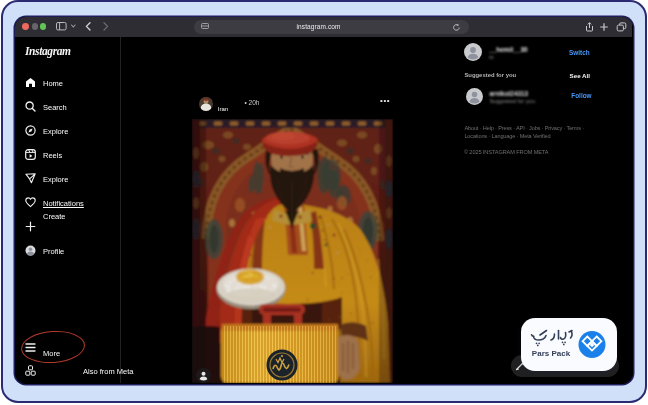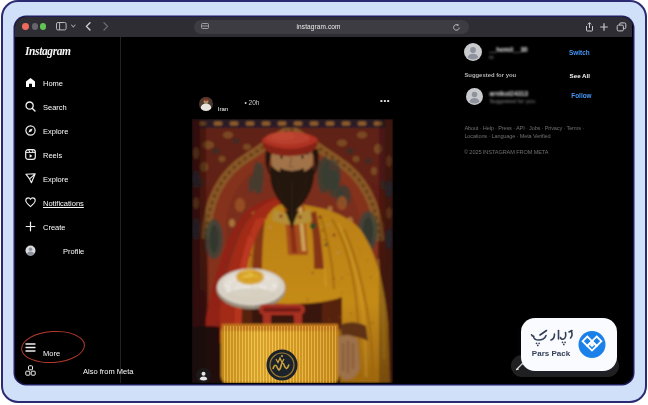--- a/index.html
+++ b/index.html
@@ -102,27 +102,27 @@
     <path d="M0.9,1.2 L10.2,0.8 L6.4,9.8 L4.6,5.9 Z M4.6,5.9 L10.2,0.8" fill="none" stroke="#f0f0f0" stroke-width="1.1" stroke-linejoin="round"></path>
   </svg>
     <div class="mtext" style="top:157.5px;">Explore</div>
   <svg class="abs" style="left:10px;top:180px" width="11" height="11" viewBox="0 0 11 11">
     <path d="M5.5,9.6 C3,7.6 0.8,5.8 0.8,3.6 C0.8,2 2,0.9 3.4,0.9 C4.4,0.9 5.1,1.5 5.5,2.2 C5.9,1.5 6.6,0.9 7.6,0.9 C9,0.9 10.2,2 10.2,3.6 C10.2,5.8 8,7.6 5.5,9.6 Z" fill="none" stroke="#f0f0f0" stroke-width="1.1"></path>
   </svg>
     <div class="mtext" style="top:181.5px;text-decoration:underline;">Notifications</div>
   <svg class="abs" style="left:10px;top:204px" width="11" height="11" viewBox="0 0 11 11">
     <path d="M5.5,1.2 V9.8 M1.2,5.5 H9.8" stroke="#f0f0f0" stroke-width="1.2" stroke-linecap="round"></path>
   </svg>
-    <div class="mtext" style="top:206px;">Create</div>
+    <div class="mtext" style="top:195px;">Create</div>
   <svg class="abs" style="left:10px;top:228px" width="11" height="11" viewBox="0 0 11 11">
     <circle cx="5.5" cy="5.5" r="5" fill="#d7d9dd"></circle>
     <circle cx="5.5" cy="4.2" r="1.8" fill="#8d929c"></circle>
     <path d="M1.8,9.3 C2.4,7.2 3.8,6.5 5.5,6.5 C7.2,6.5 8.6,7.2 9.2,9.3 A5,5 0 0 1 1.8,9.3 Z" fill="#8d929c"></path>
   </svg>
-    <div class="mtext" style="top:229.5px;margin-left:20px;">Profile</div>
+    <div class="mtext" style="top:229.5px;">Profile</div>
   <svg class="abs" style="left:10px;top:324.5px" width="11" height="11" viewBox="0 0 11 11">
     <path d="M1,2 H10 M1,5.5 H10 M1,9 H10" stroke="#f0f0f0" stroke-width="1.3" stroke-linecap="round"></path>
   </svg>
     <div class="mtext" style="top:332px;">More</div>
   <svg class="abs" style="left:10px;top:348px" width="11" height="11" viewBox="0 0 11 11">
     <rect x="3.5" y="0.8" width="4" height="4" rx="0.8" fill="none" stroke="#f0f0f0" stroke-width="1"></rect>
     <rect x="0.8" y="6.2" width="4" height="4" rx="0.8" fill="none" stroke="#f0f0f0" stroke-width="1"></rect>
     <rect x="6.2" y="6.2" width="4" height="4" rx="0.8" fill="none" stroke="#f0f0f0" stroke-width="1"></rect>
   </svg>
     <div class="mtext" style="top:349.5px;margin-left:40px;">Also from Meta</div>

